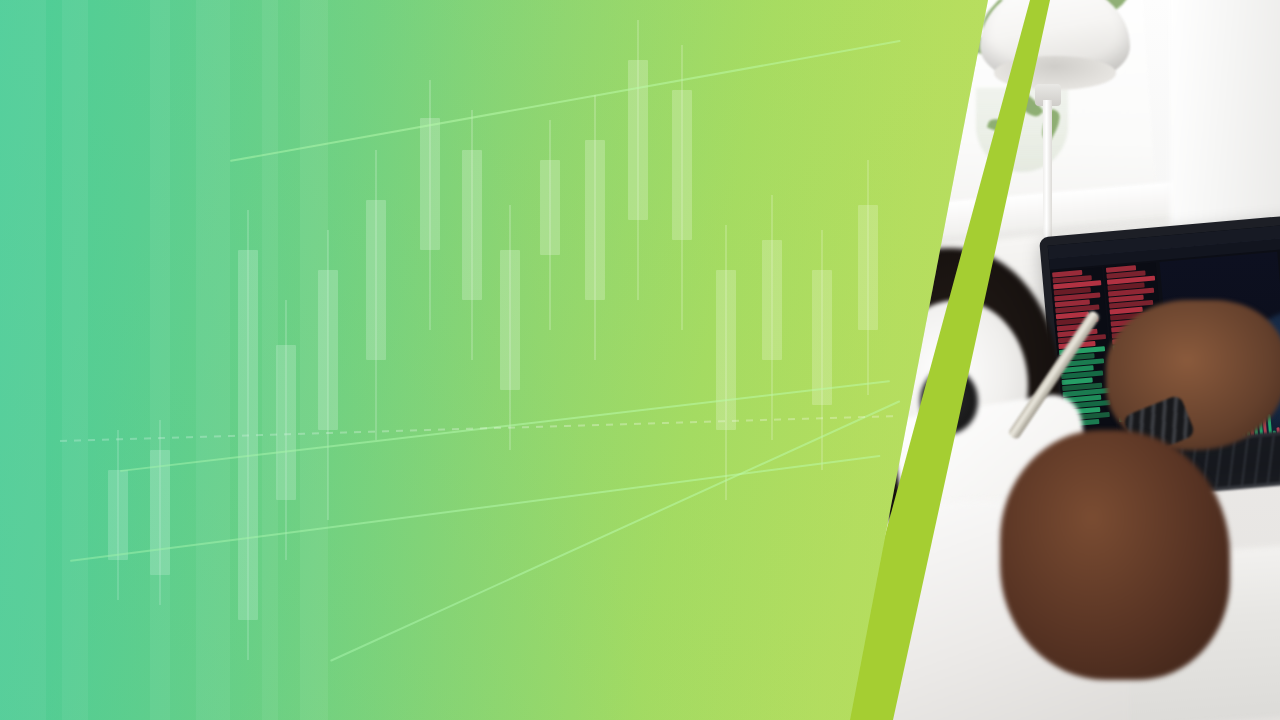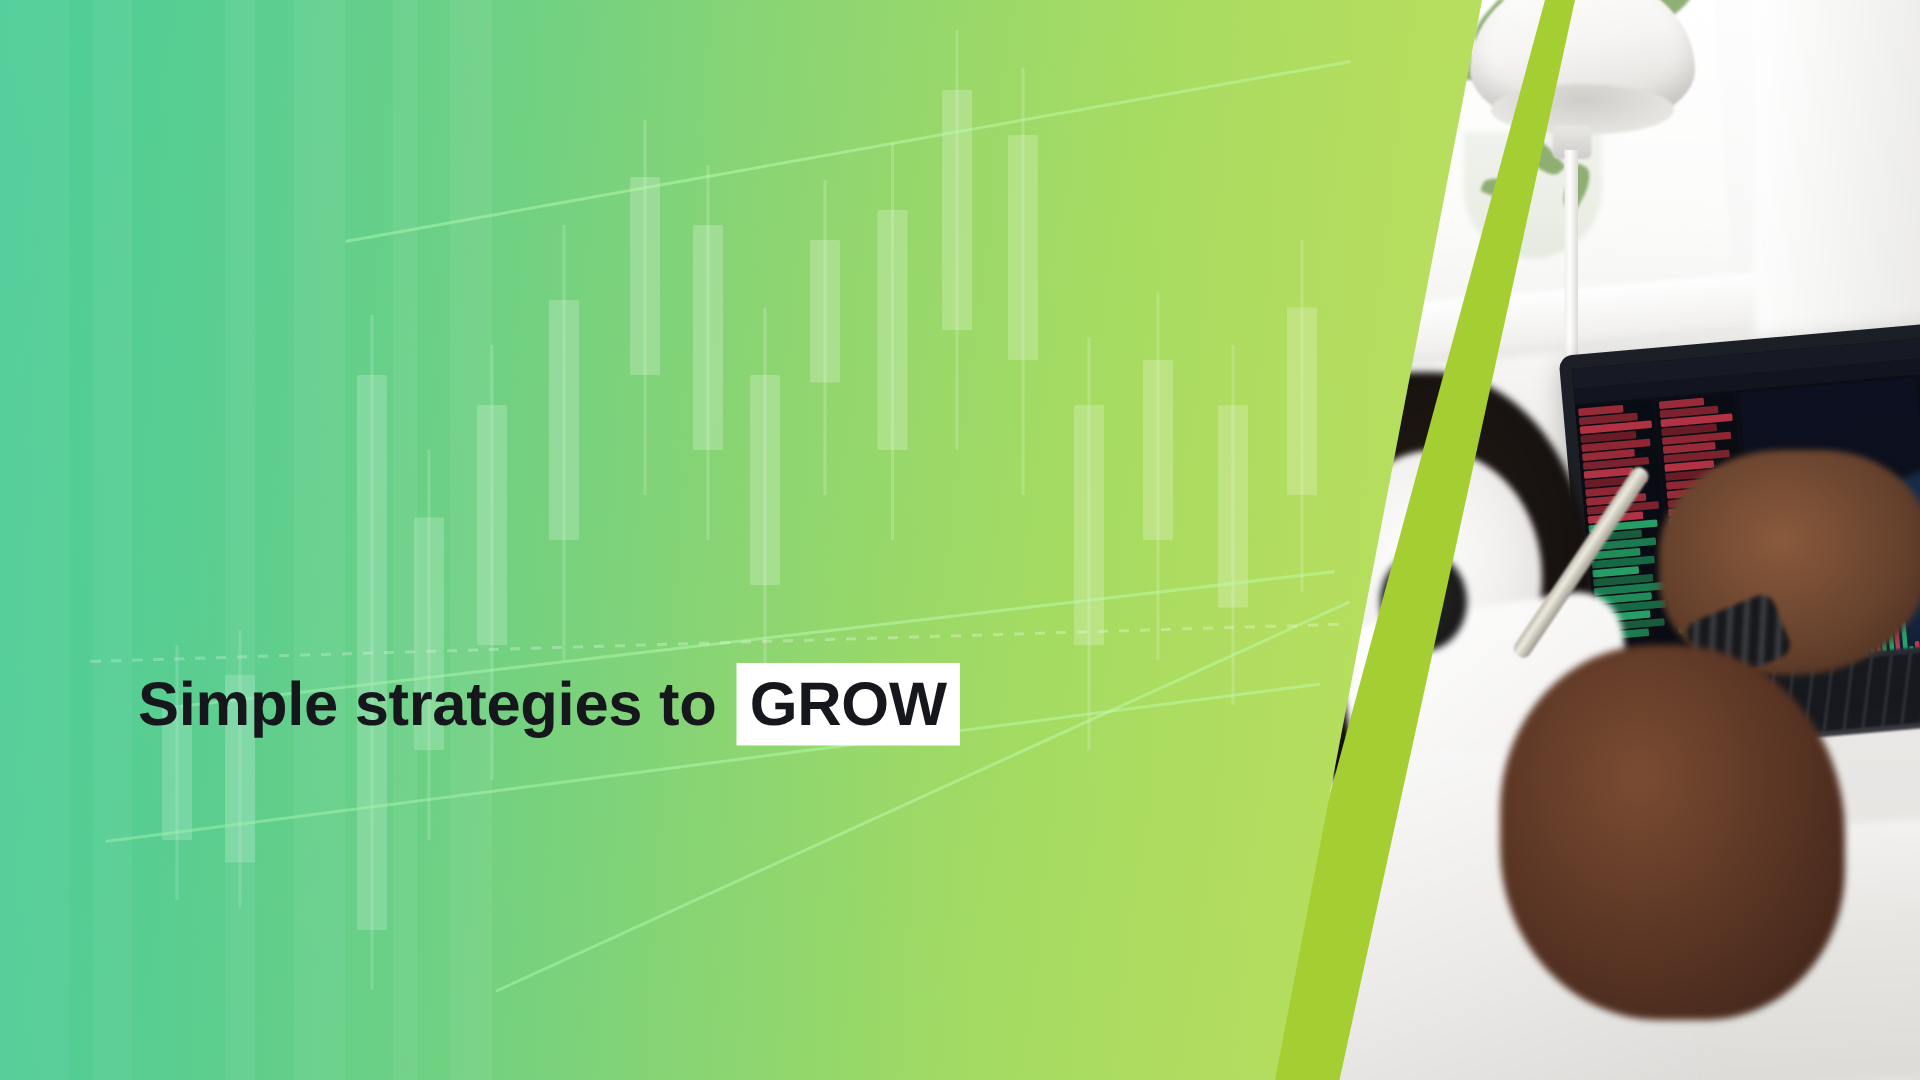--- a/index.html
+++ b/index.html
@@ -519,16 +519,15 @@
         <div class="bg-line" style="left: 120px; top: 470px; width: 775.242px; transform: rotate(-6.66666deg); background: rgba(190, 255, 180, 0.55);"></div>
         <div class="bg-line" style="left: 70px; top: 560px; width: 816.777px; transform: rotate(-7.38604deg); background: rgba(190, 255, 180, 0.55);"></div>
         <div class="bg-line" style="left: 330px; top: 660px; width: 626.498px; transform: rotate(-24.5196deg); background: rgba(190, 255, 180, 0.55);"></div>
         <div class="bg-dash" style="left: 60px; top: 440px; width: 840.372px; transform: rotate(-1.70473deg);"></div>
       </div>
     <div class="gp-overlay"></div>
   </div>
 
 
   <div class="subhead">
-    <span class="sub-line"><span>Simple strategies to </span><span class="hl-mark">GROW</span></span>
   </div>
 
 </div>
 
 </body></html>

